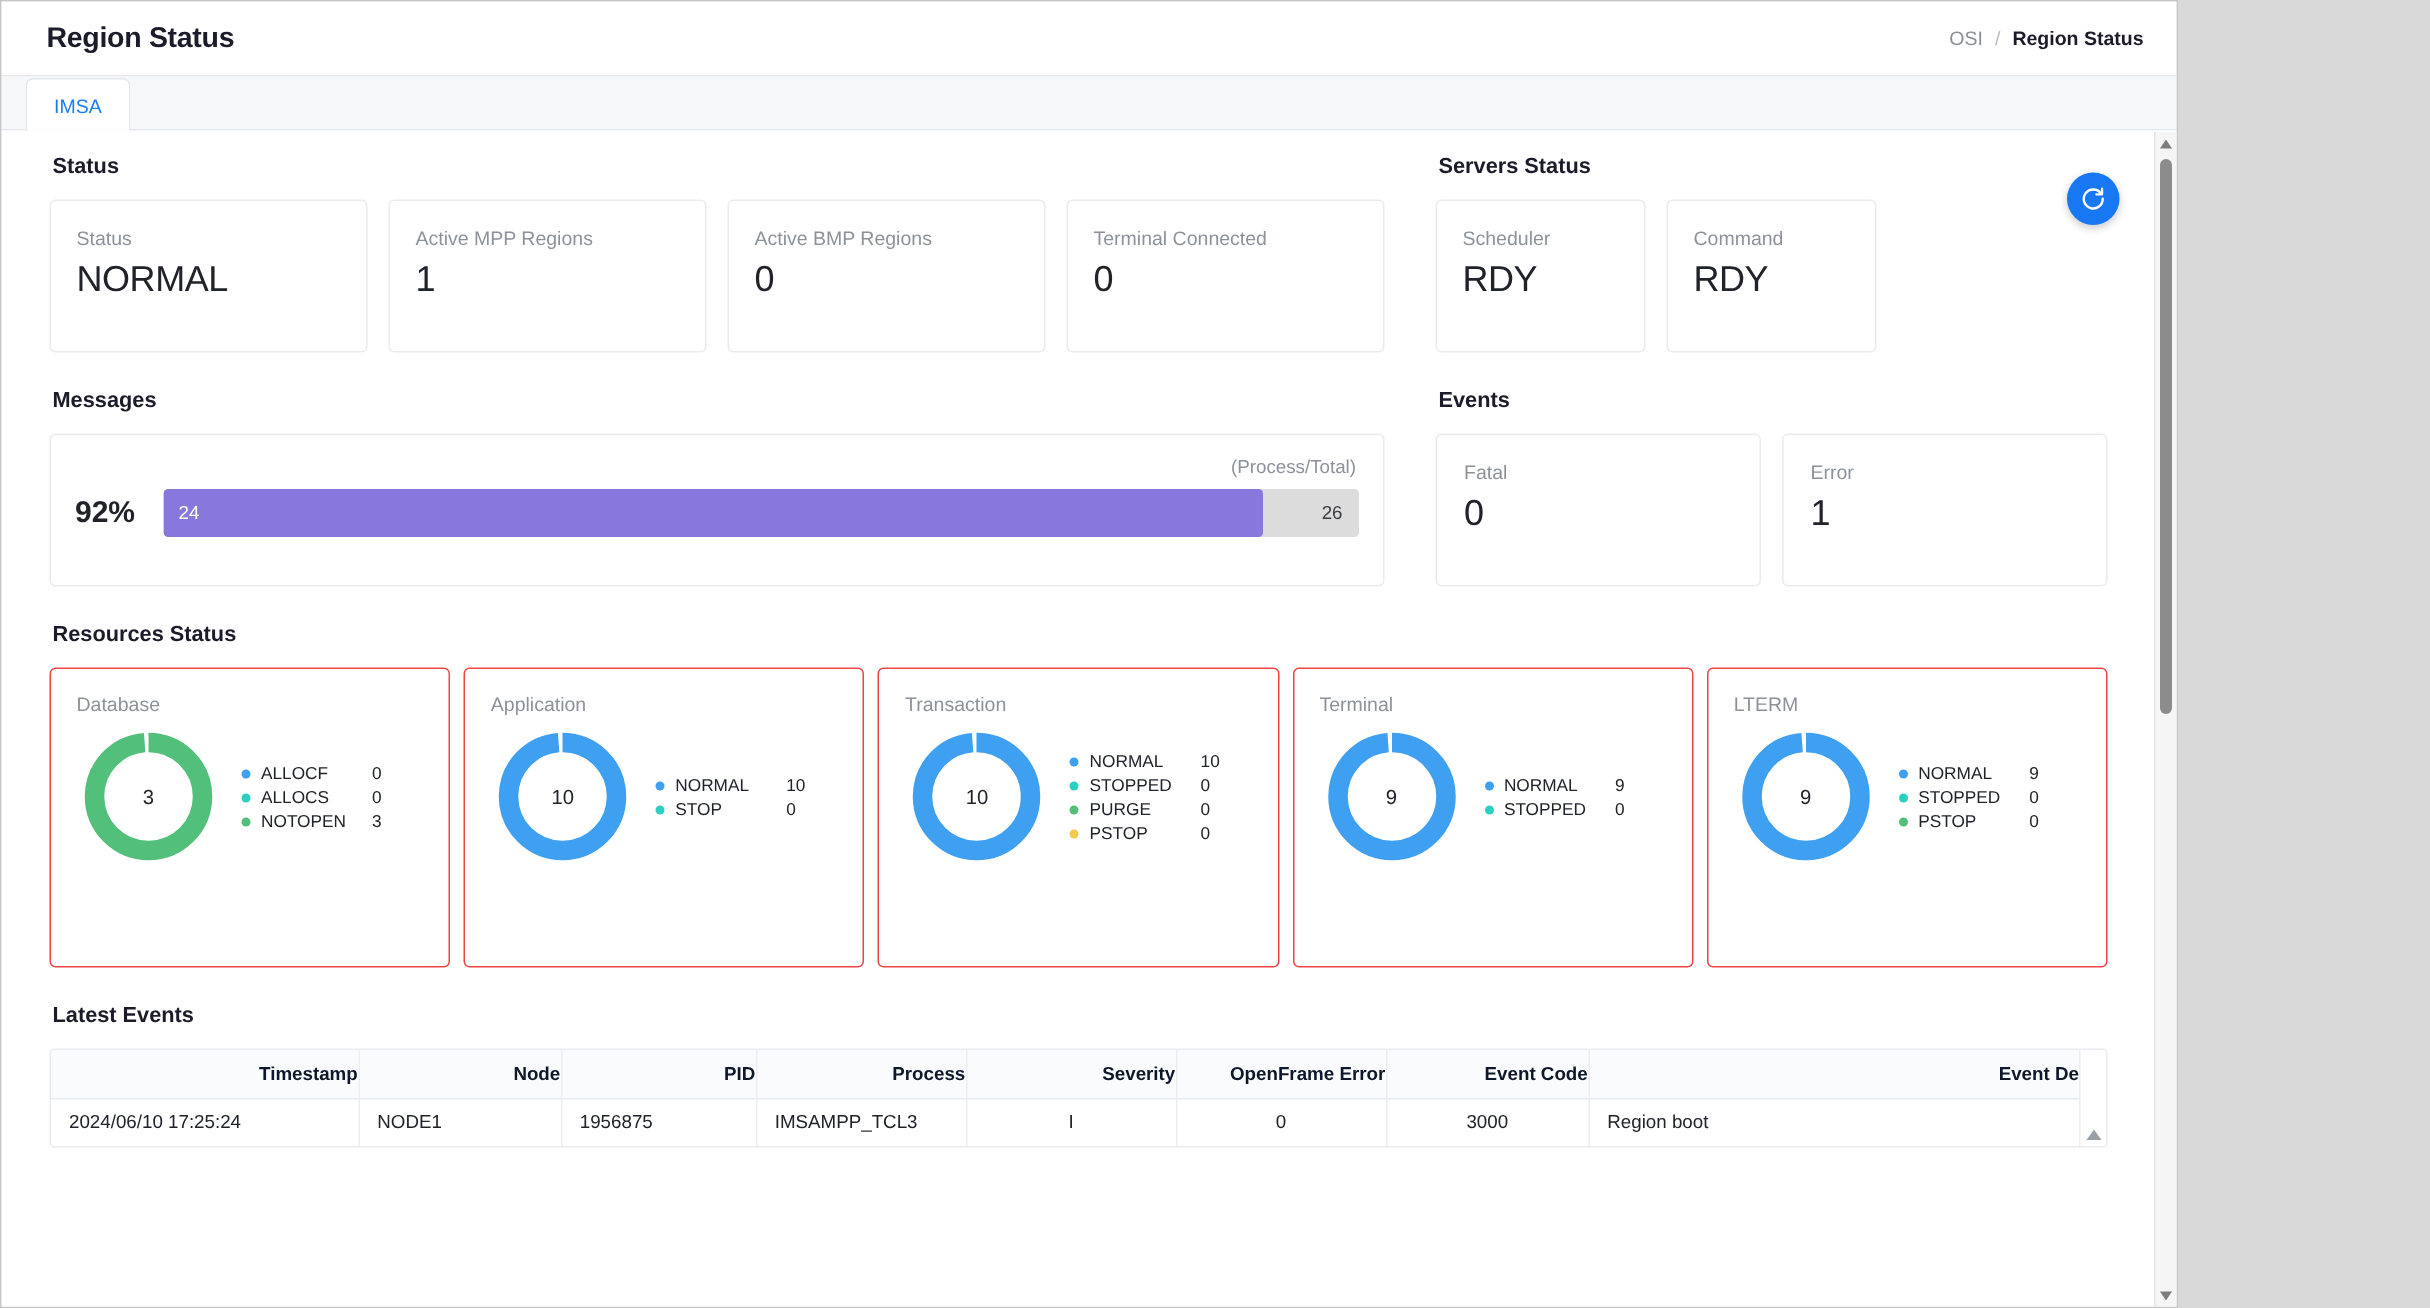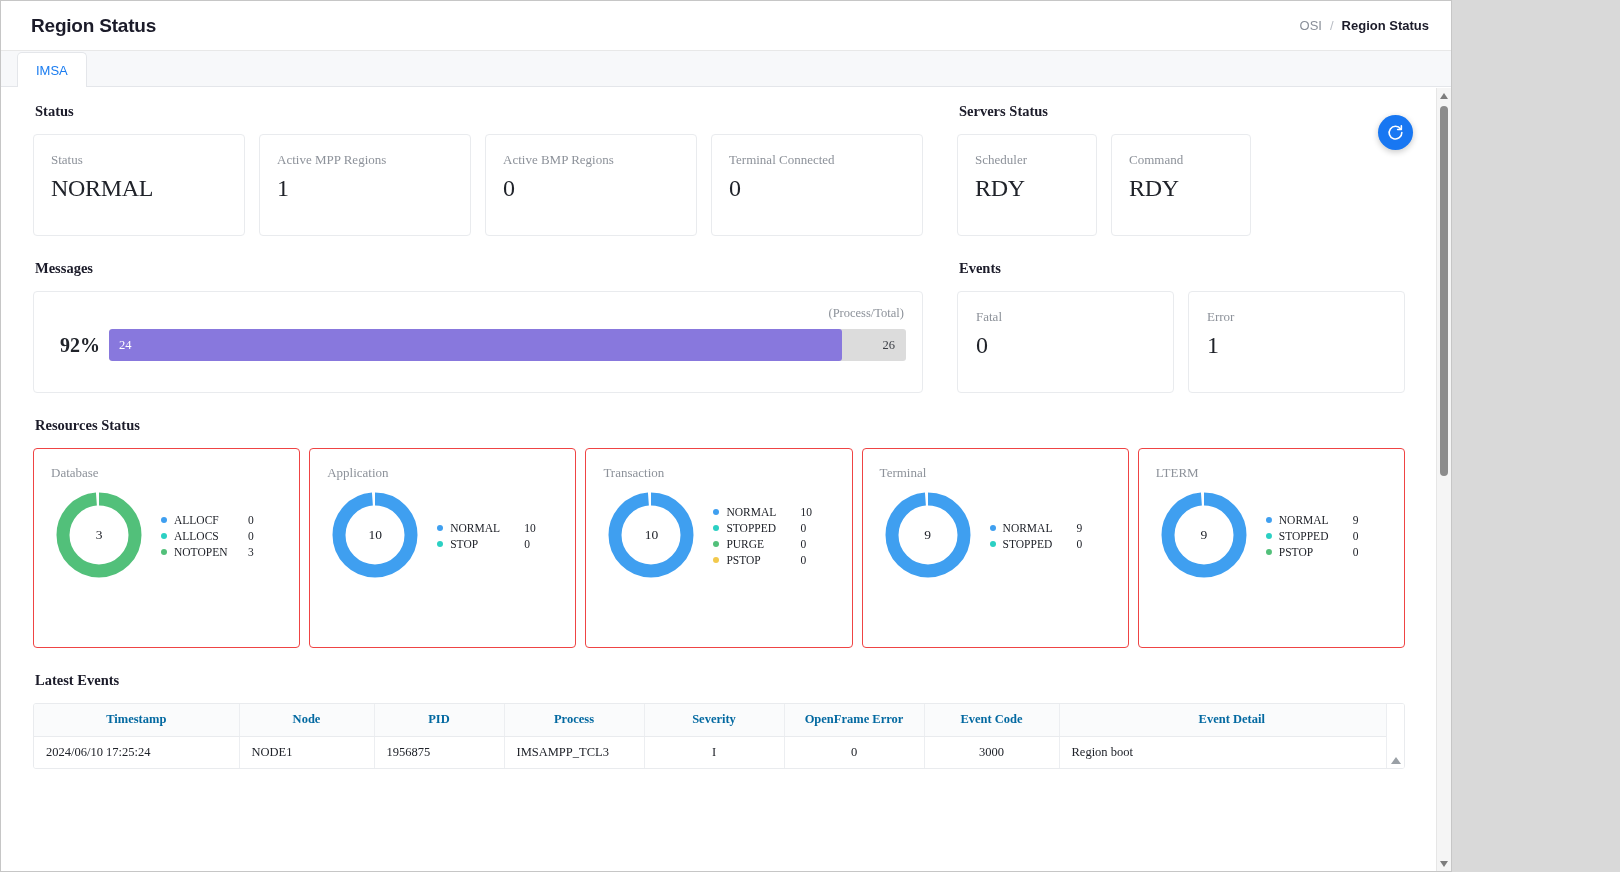--- a/index.html
+++ b/index.html
@@ -76,21 +76,20 @@
   
   .content {
     position: relative;
     height: 785px;
     background: #ffffff;
     padding: 0 0 0 0;
     overflow: hidden;
   }
   .inner {
     padding: 16px 46px 0 32px;
-    font-family: Liberation Serif, serif;
   }
 
   .grid2 {
     display: grid;
     grid-template-columns: 890px 1fr;
     column-gap: 34px;
   }
 
   .section-title {
     font-size: 14.5px;
@@ -144,21 +143,21 @@
   .msg-row {
     display: flex;
     align-items: center;
     gap: 9px;
   }
   .msg-pct {
     font-size: 20px;
     font-weight: bold;
     color: #20232a;
     min-width: 50px;
-    text-align: right;
+    text-align: left;
   }
   .msg-bar {
     flex: 1;
     height: 32px;
     background: #dcdcdc;
     border-radius: 3px;
     position: relative;
     overflow: hidden;
   }
   .msg-fill {
@@ -260,25 +259,25 @@
   }
   table {
     width: 100%;
     border-collapse: collapse;
     table-layout: fixed;
   }
   thead th {
     background: #fafbfc;
     font-size: 12.5px;
     font-weight: bold;
-    color: #0369a1;
+    color: #0f172a;
     height: 32px;
     border-right: 1px solid #eceef1;
     border-bottom: 1px solid #e9ebee;
-    text-align: center;
+    text-align: right;
   }
   thead th:last-child { border-right: none; }
   tbody td {
     font-size: 12.5px;
     color: #20232a;
     height: 32px;
     padding: 0 12px;
     border-right: 1px solid #eceef1;
     background: #ffffff;
   }

